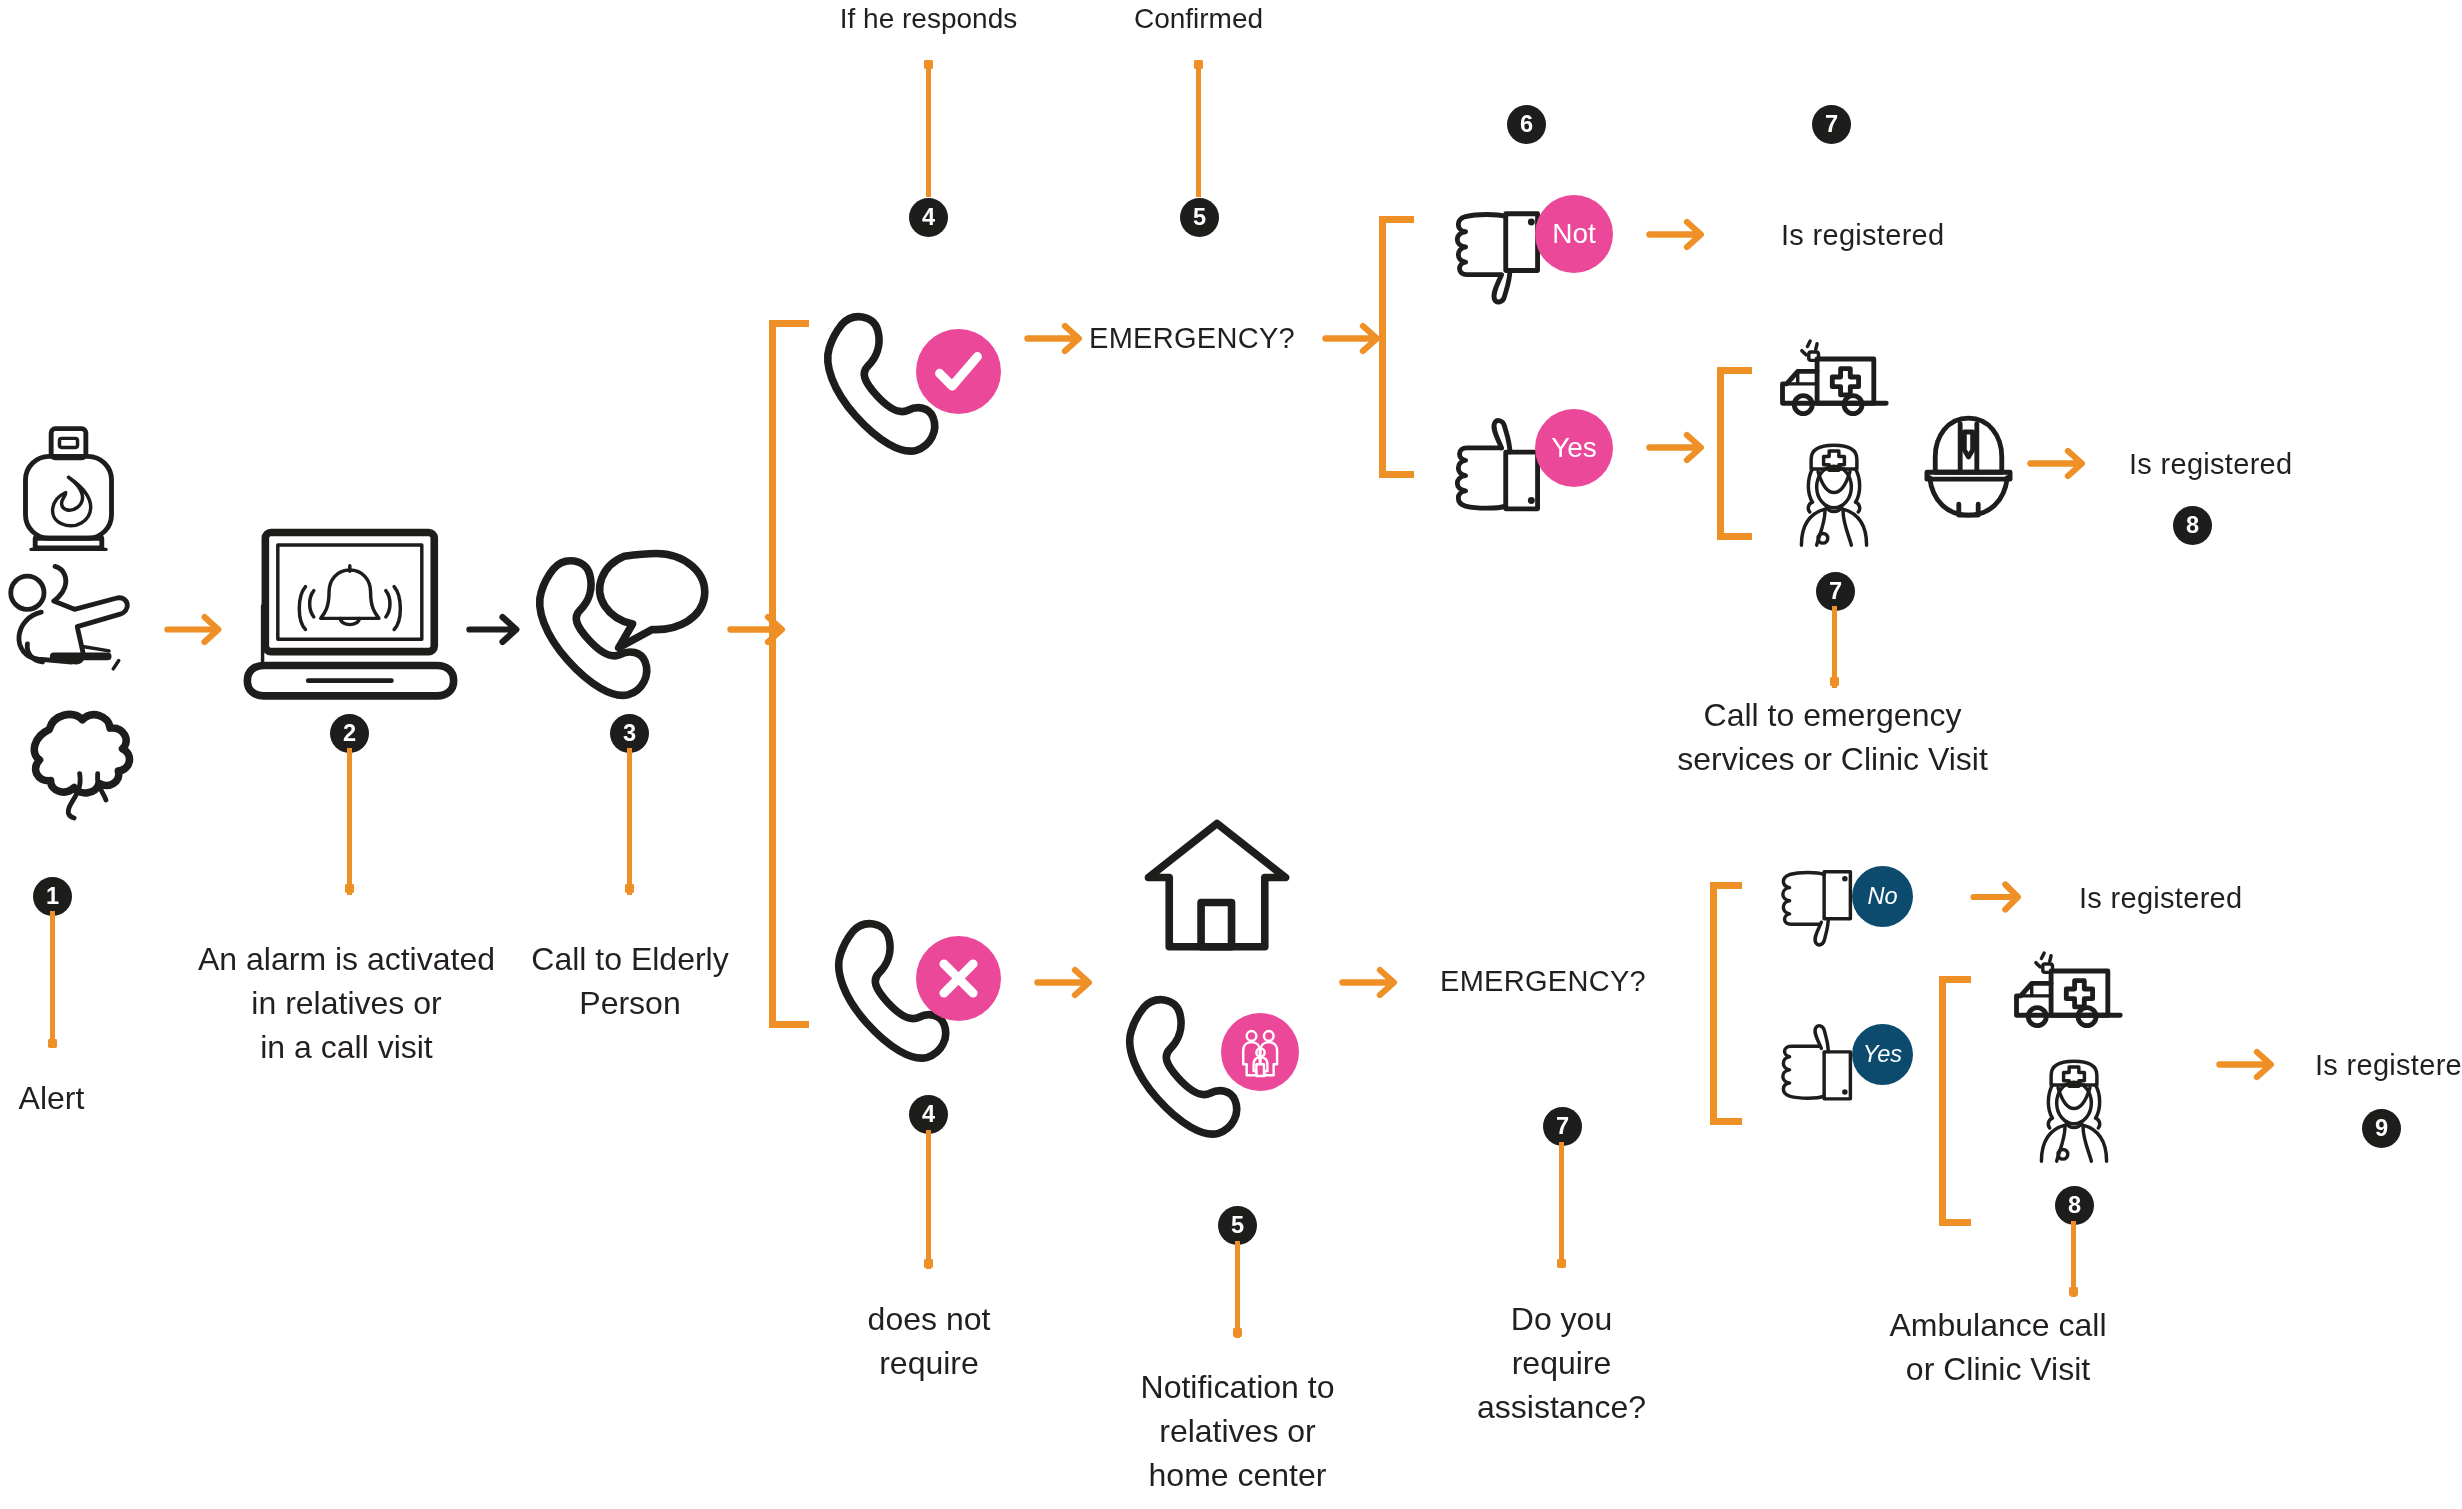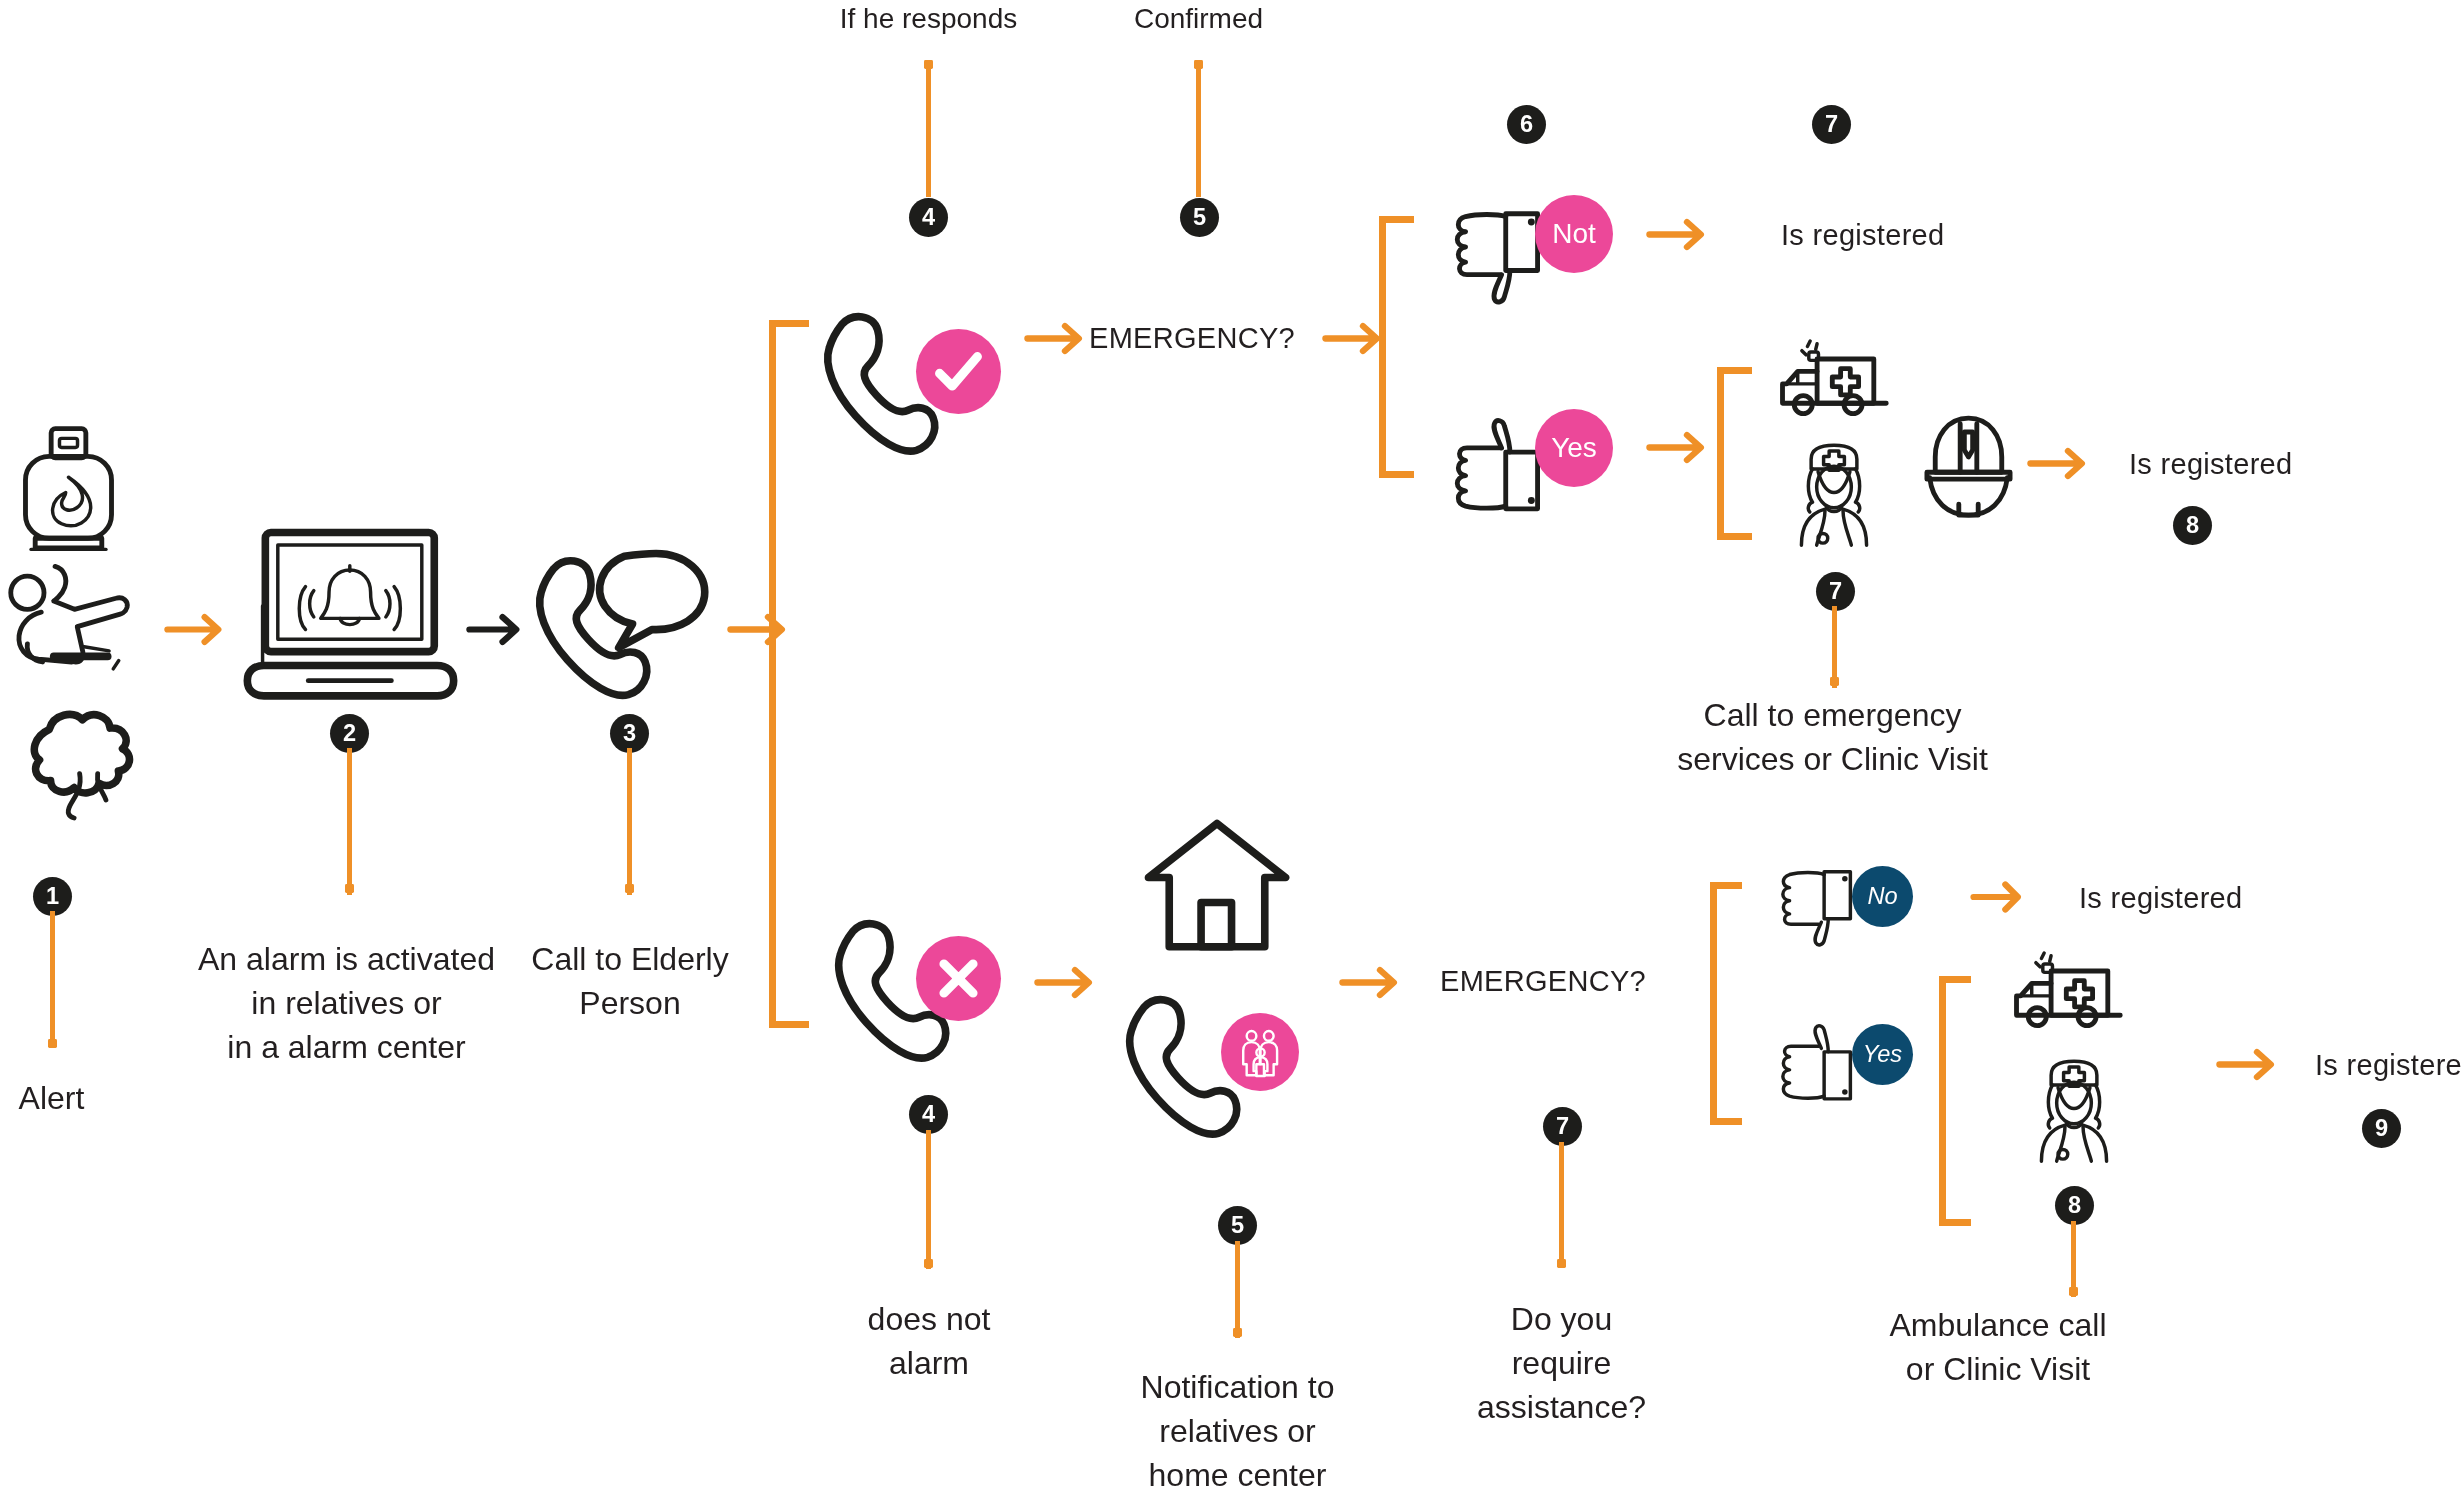--- a/index.html
+++ b/index.html
@@ -101,21 +101,21 @@
     <svg width="58" height="39" viewBox="0 0 84 56">
       <path fill="none" stroke="#1d1d1b" stroke-width="9" stroke-linecap="round" stroke-linejoin="round" d="M2 28 h66 M50 10 l20 18 l-20 18"></path>
     </svg>
   </div>
 
   <div class="marker" style="left:330px;top:714px;">2</div>
   <div class="stem down nodot" style="left:347px;top:748px;height:147px;"></div>
   <div class="stem down" style="left:347px;top:870px;height:22px;"></div>
   <div class="lbl" style="left:194px;top:937px;width:305px;">An alarm is activated
 in relatives or
-in a alarm center</div>
+in a call visit</div>
 
   <div class="ico" style="left:523px;top:541px;">
     <svg width="208" height="173" viewBox="0 0 300 250">
       <path class="stroke thick" d="M44 40 c16 -18 46 -14 52 8 c6 22 -2 40 -14 52 c-10 10 -6 22 12 42
                                     c20 22 34 28 46 22 c14 -7 30 -4 36 10 c8 20 -4 42 -24 48
                                     c-22 6 -56 -14 -88 -50 c-32 -36 -46 -74 -38 -98 c4 -14 10 -24 18 -34z"></path>
       <path class="stroke thick" d="M146 22 c-34 14 -44 48 -28 72 c8 12 22 22 40 26 l-20 34 l48 -26
                                     c40 2 72 -18 76 -48 c4 -34 -28 -62 -70 -62 c-18 0 -32 2 -46 4z"></path>
     </svg>
   </div>
@@ -275,21 +275,21 @@
   <div class="teal" style="left:916px;top:936px;width:85px;height:85px;">
     <svg width="43" height="43" viewBox="0 0 62 62">
       <path fill="none" stroke="#ffffff" stroke-width="13" stroke-linecap="round" d="M10 10 L52 52 M52 10 L10 52"></path>
     </svg>
   </div>
 
   <div class="marker" style="left:909px;top:1095px;">4</div>
   <div class="stem down nodot" style="left:926px;top:1130px;height:139px;"></div>
   <div class="stem down" style="left:926px;top:1246px;height:21px;"></div>
   <div class="lbl" style="left:832px;top:1297px;width:194px;">does not
-alarm</div>
+require</div>
 
   <div class="arw" style="left:1036px;top:963px;">
     <svg width="64" height="39" viewBox="0 0 92 56">
       <path fill="none" stroke="#ef9027" stroke-width="9" stroke-linecap="round" stroke-linejoin="round" d="M2 28 h72 M56 10 l20 18 l-20 18"></path>
     </svg>
   </div>
 
   <div class="ico" style="left:1144px;top:818px;">
     <svg width="146" height="135" viewBox="0 0 210 195">
       <path class="stroke thick" d="M6 86 L105 8 L204 86 h-30 v100 h-138 v-100z"></path>

